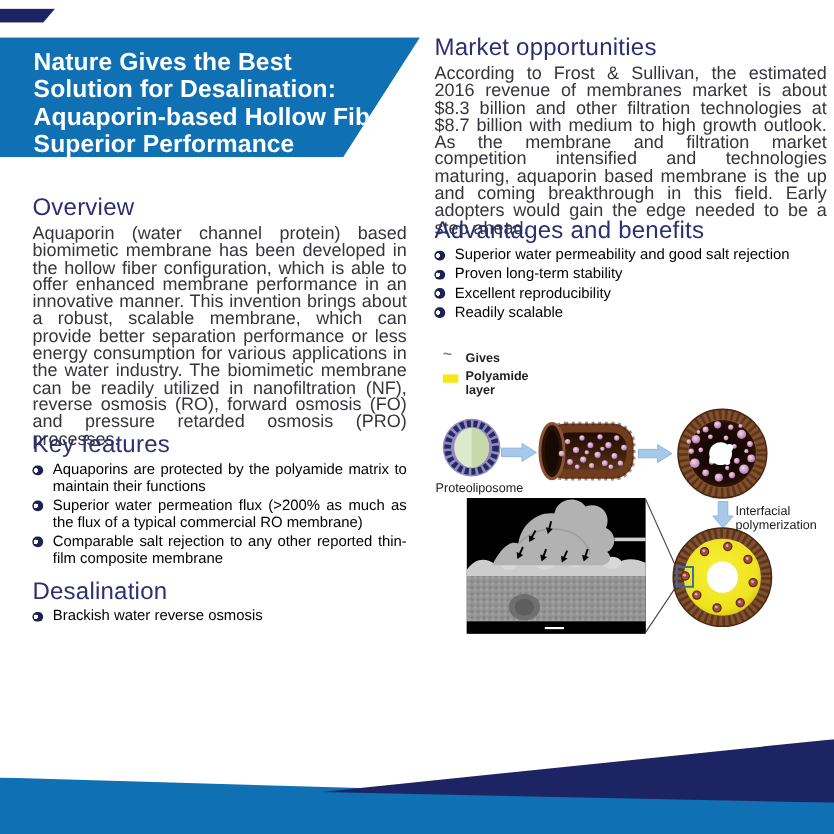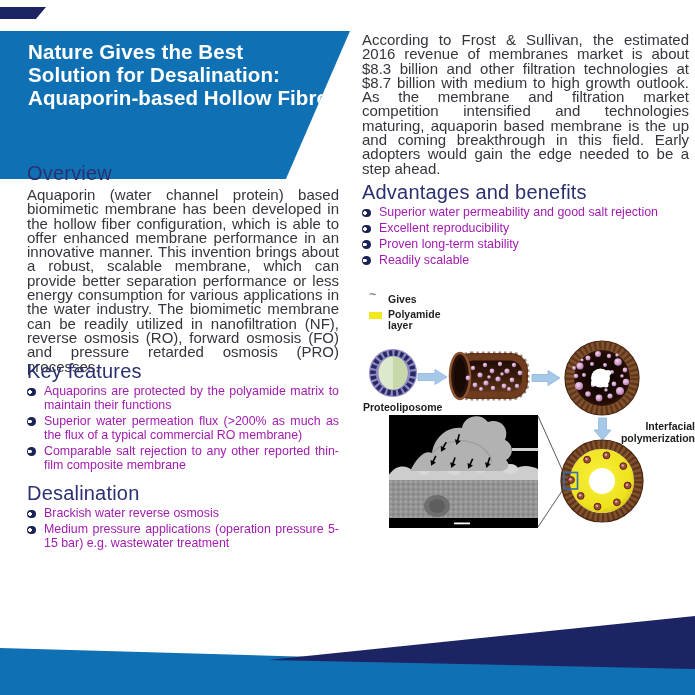--- a/index.html
+++ b/index.html
@@ -4,60 +4,61 @@
 <style>
   html,body{margin:0;padding:0;background:#ffffff;}
   #poster{
     position:relative;width:695px;height:695px;background:#ffffff;overflow:hidden;
     font-family:"Liberation Sans", sans-serif;
   }
   
   .corner-accent{position:absolute;left:0;top:7px;width:46px;height:12px;background:#1d2464;
     clip-path:polygon(0 0,100% 0,78% 100%,0 100%);}
   
-  .header-band{position:absolute;left:0;top:31px;width:350px;height:148px;background:#0f71b3;
+  .header-band{position:absolute;left:0;top:31px;width:350px;height:100px;background:#0f71b3;
     clip-path:polygon(0 0,100% 0,81.7% 100%,0 100%);}
   .header-band .title{padding:9px 0 0 28px;color:#ffffff;font-weight:bold;font-size:20.5px;line-height:23px;letter-spacing:.1px;}
   
   .bottom-blue{position:absolute;left:0;top:645px;width:695px;height:50px;background:#0f71b3;
     clip-path:polygon(0 3px,100% 23px,100% 50px,0 50px);}
   .bottom-navy{position:absolute;left:0;top:612px;width:695px;height:60px;background:#1d2464;
     clip-path:polygon(268px 48px,100% 4px,100% 57px);}
   
   .sec{position:absolute;}
   h2.sec-h{margin:0;font-size:20px;font-weight:400;color:#2b3070;line-height:22px;letter-spacing:.2px;}
   p.body{margin:4px 0 0 0;font-size:15px;line-height:14.3px;color:#35353d;text-align:justify;}
   ul.blist{list-style:none;margin:3px 0 0 0;padding:0;}
-  ul.blist li{position:relative;padding-left:17px;font-size:12.4px;line-height:13.9px;color:#a21caf;text-align:justify;margin-bottom:2px;}
+  ul.blist li{position:relative;padding-left:17px;font-size:12.4px;line-height:13.9px;color:#000000;text-align:justify;margin-bottom:2px;}
   .bullet-ic{position:absolute;left:0;top:2.6px;width:8.5px;height:8.5px;border-radius:50%;
     background:radial-gradient(circle at 32% 50%, #ffffff 0 1.8px, #1b2356 2px);}
   .col-l{left:27px;width:312px;}
   .col-r{left:362px;width:327px;}
   
   .legend{position:absolute;left:369px;top:289px;width:110px;}
   .legend .row{position:relative;padding-left:19px;min-height:12px;margin-bottom:1.5px;}
   .legend .lbl{font-size:10.5px;font-weight:bold;color:#1f1f1f;line-height:11.5px;}
   .legend .ic{position:absolute;left:0;top:1px;}
   .lipid-glyph{font-size:13px;font-weight:bold;color:#8a8a8a;line-height:9px;}
   .poly-swatch{width:13px;height:7px;background:#f3e81c;margin-top:2px;}
   
-  .dlabel{position:absolute;font-size:10.5px;font-weight:bold;color:#1c1c1c;line-height:12px;text-align:right;}
+  .dlabel{position:absolute;font-size:10.5px;font-weight:normal;color:#1c1c1c;line-height:12px;}
 </style>
 </head>
 <body>
 
 <div id="poster">
 
   <div class="corner-accent"></div>
 
   <div class="header-band">
     <div class="title">
       <div>Nature Gives the Best</div>
       <div>Solution for Desalination:</div>
       <div>Aquaporin-based Hollow Fibre</div>
+      <div>Superior Performance</div>
     </div>
   </div>
 
   <div class="sec col-l" style="top:162px;">
     <h2 class="sec-h">Overview</h2>
     <p class="body">Aquaporin (water channel protein) based biomimetic membrane has been developed in the hollow fiber configuration, which is able to offer enhanced membrane performance in an innovative manner. This invention brings about a robust, scalable membrane, which can provide better separation performance or less energy consumption for various applications in the water industry. The biomimetic membrane can be readily utilized in nanofiltration (NF), reverse osmosis (RO), forward osmosis (FO) and pressure retarded osmosis (PRO) processes.</p>
   </div>
 
   <div class="sec col-l" style="top:360px;">
     <h2 class="sec-h">Key features</h2>
@@ -65,34 +66,34 @@
       <li><span class="bullet-ic"></span><span>Aquaporins are protected by the polyamide matrix to maintain their functions</span></li>
       <li><span class="bullet-ic"></span><span>Superior water permeation flux (&gt;200% as much as the flux of a typical commercial RO membrane)</span></li>
       <li><span class="bullet-ic"></span><span>Comparable salt rejection to any other reported thin-film composite membrane</span></li>
     </ul>
   </div>
 
   <div class="sec col-l" style="top:482px;">
     <h2 class="sec-h">Desalination</h2>
     <ul class="blist">
       <li><span class="bullet-ic"></span><span>Brackish water reverse osmosis</span></li>
-      <li><span class="bullet-ic"></span><span>Medium pressure applications (operation pressure 5-15 bar) e.g. wastewater treatment</span></li>
     </ul>
   </div>
 
   <div class="sec col-r" style="top:29px;">
+    <h2 class="sec-h">Market opportunities</h2>
     <p class="body">According to Frost &amp; Sullivan, the estimated 2016 revenue of membranes market is about $8.3 billion and other filtration technologies at $8.7 billion with medium to high growth outlook. As the membrane and filtration market competition intensified and technologies maturing, aquaporin based membrane is the up and coming breakthrough in this field. Early adopters would gain the edge needed to be a step ahead.</p>
   </div>
 
   <div class="sec col-r" style="top:181px;">
     <h2 class="sec-h">Advantages and benefits</h2>
     <ul class="blist">
       <li><span class="bullet-ic"></span><span>Superior water permeability and good salt rejection</span></li>
+      <li><span class="bullet-ic"></span><span>Proven long-term stability</span></li>
       <li><span class="bullet-ic"></span><span>Excellent reproducibility</span></li>
-      <li><span class="bullet-ic"></span><span>Proven long-term stability</span></li>
       <li><span class="bullet-ic"></span><span>Readily scalable</span></li>
     </ul>
   </div>
 
   <div class="legend">
     <div class="row">
       <span class="ic lipid-glyph">~</span>
       <span class="lbl">Gives</span>
     </div>
     <div class="row">

